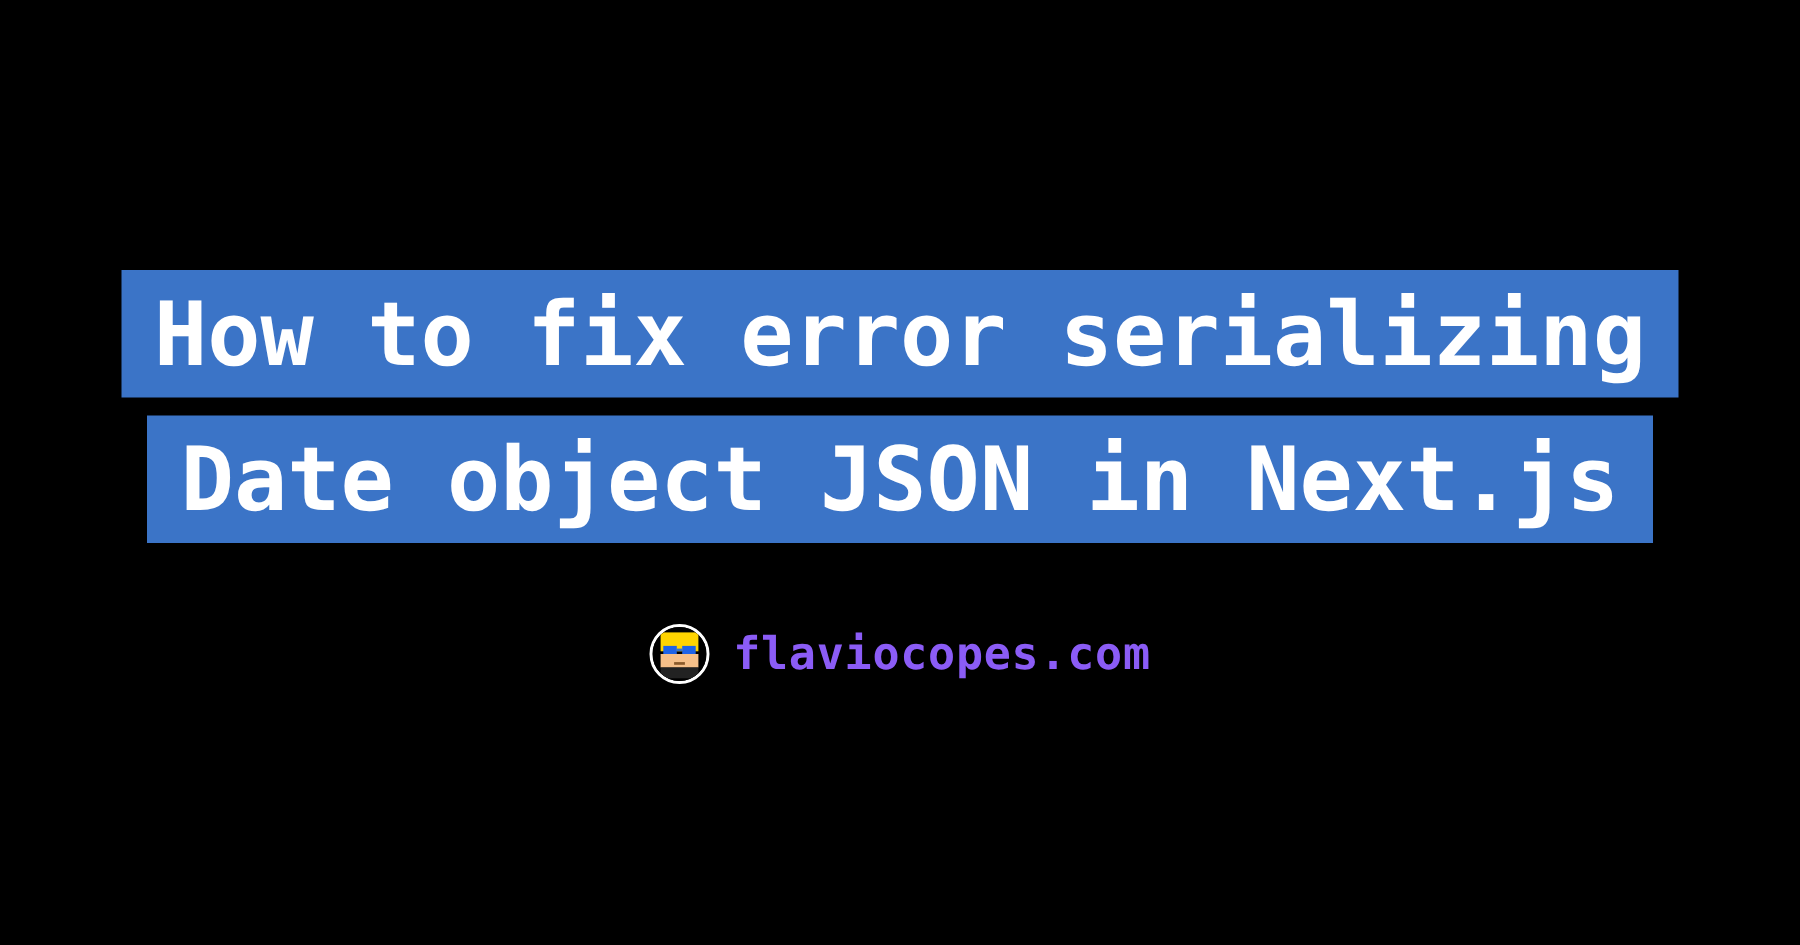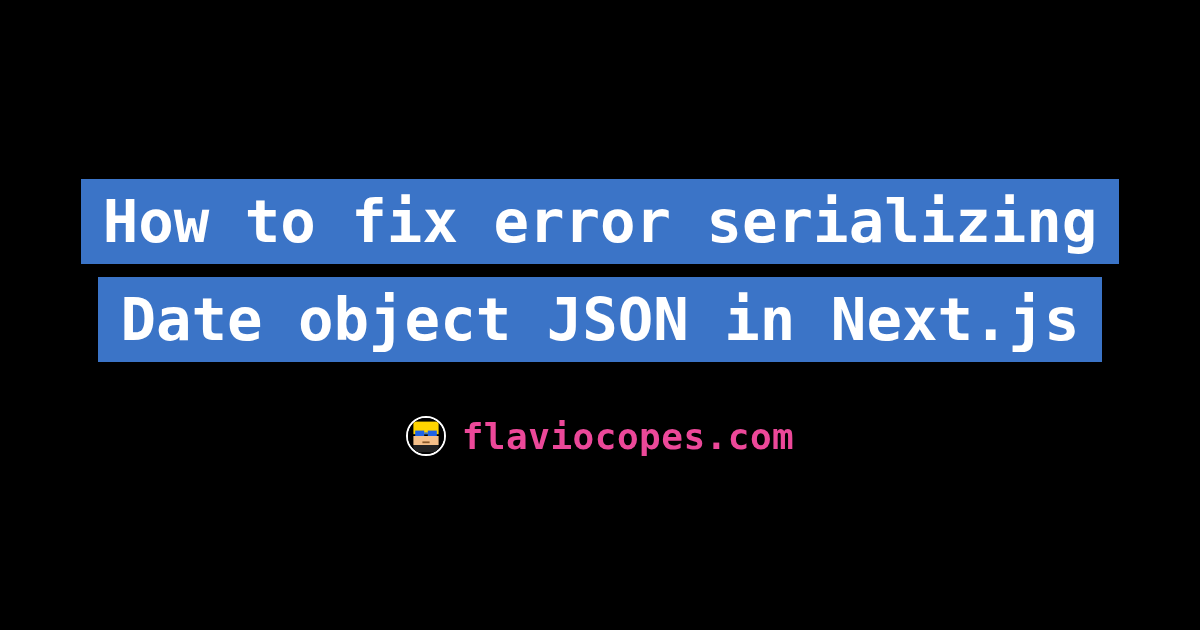--- a/index.html
+++ b/index.html
@@ -40,22 +40,22 @@
       height: 40px;
       border-radius: 50%;
       background: #000;
       border: 2px solid #fff;
       overflow: hidden;
       position: relative;
       flex: 0 0 auto;
     }
     .avatar svg { display: block; }
     .site {
-      color: #ec4899;
-      font-size: 36px;
+      color: #8b5cf6;
+      font-size: 30px;
       font-weight: 700;
       letter-spacing: 0.5px;
     }
   </style>
 </head>
 <body>
 
 <div class="title-wrap">
   <span class="title">How to fix error serializing Date object JSON in Next.js</span>
 </div>

